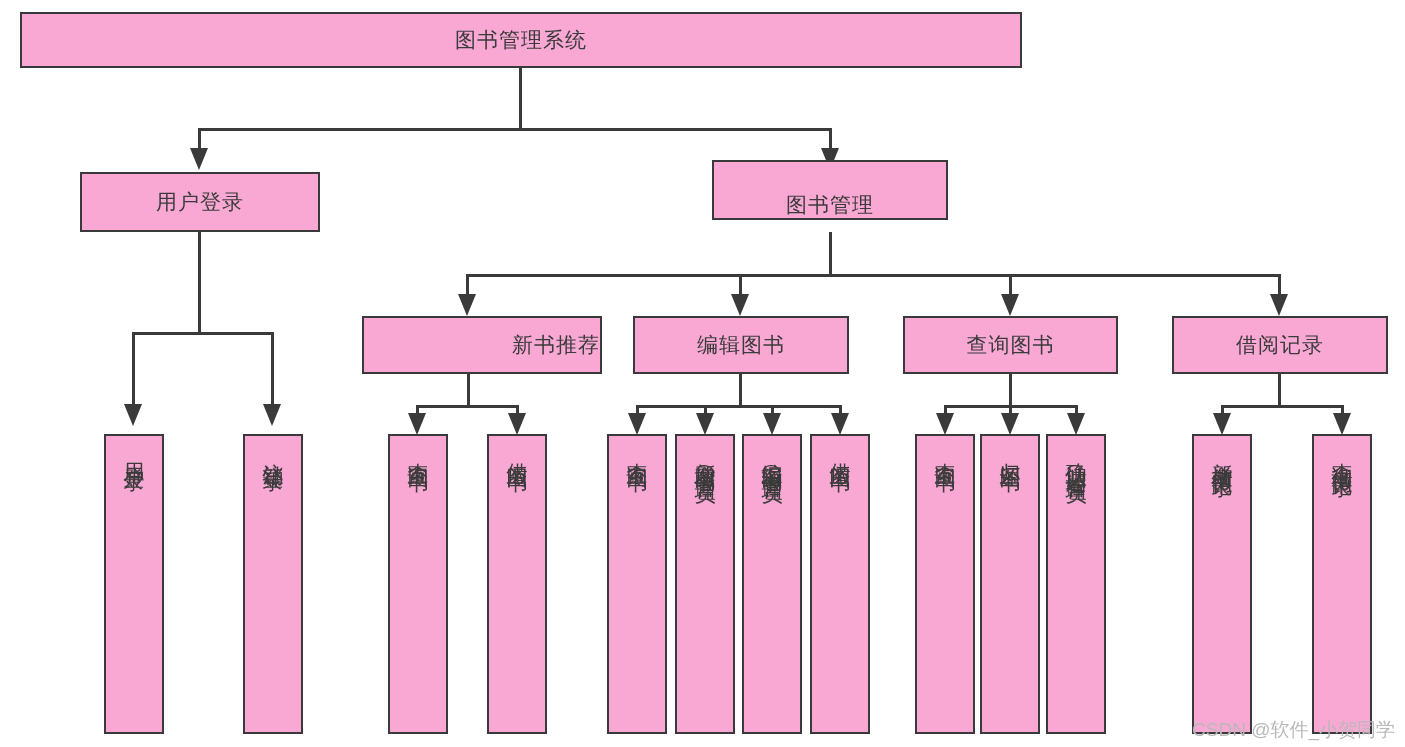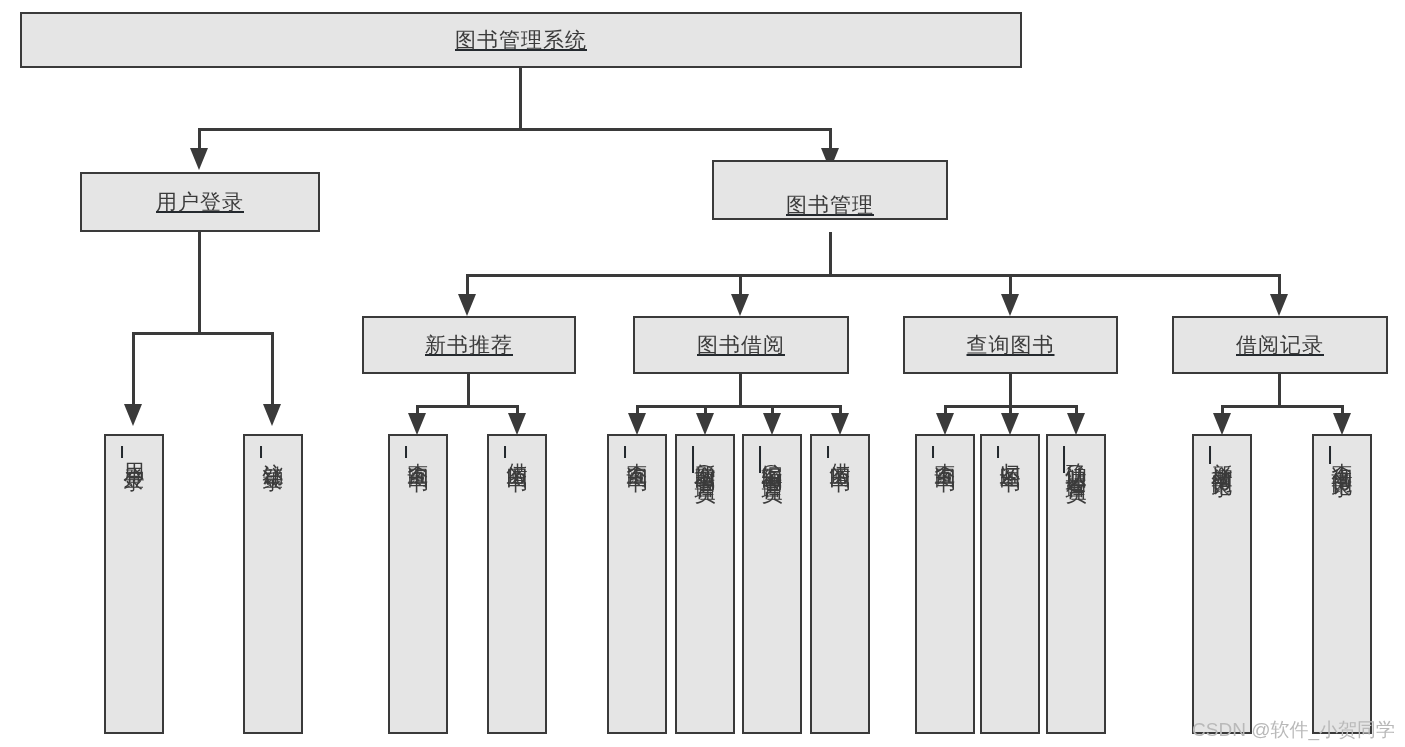--- a/index.html
+++ b/index.html
@@ -16,26 +16,25 @@
     width: 1405px;
     height: 747px;
     background: #ffffff;
     overflow: hidden;
   }
   
   .node {
     position: absolute;
     box-sizing: border-box;
     border: 2px solid #3a3a3a;
-    background: #e5e5e5;
+    background: #f9a8d4;
     display: flex;
     align-items: center;
     justify-content: center;
     z-index: 3;
-    text-decoration: underline;
   }
   .node .label {
     color: #3b3b3b;
     font-size: 21px;
     line-height: 1.22;
     letter-spacing: 1px;
     white-space: nowrap;
     text-align: center;
   }
   
@@ -122,25 +121,25 @@
 
   <div class="vline" style="left:739px; top:274px; height:26px;"></div>
   <div class="arrow" style="left:731px; top:294px;"></div>
 
   <div class="vline" style="left:1009px; top:274px; height:26px;"></div>
   <div class="arrow" style="left:1001px; top:294px;"></div>
 
   <div class="vline" style="left:1278px; top:274px; height:26px;"></div>
   <div class="arrow" style="left:1270px; top:294px;"></div>
 
-  <div class="node" style="left:362px; top:316px; width:214px; height:58px;">
+  <div class="node" style="left:362px; top:316px; width:240px; height:58px;justify-content:flex-end;">
     <span class="label">新书推荐</span>
   </div>
   <div class="node" style="left:633px; top:316px; width:216px; height:58px;">
-    <span class="label">图书借阅</span>
+    <span class="label">编辑图书</span>
   </div>
   <div class="node" style="left:903px; top:316px; width:215px; height:58px;">
     <span class="label">查询图书</span>
   </div>
   <div class="node" style="left:1172px; top:316px; width:216px; height:58px;">
     <span class="label">借阅记录</span>
   </div>
 
   <div class="vline" style="left:467px; top:374px; height:34px;"></div>
   <div class="hline" style="left:416px; top:405px; width:103px;"></div>

